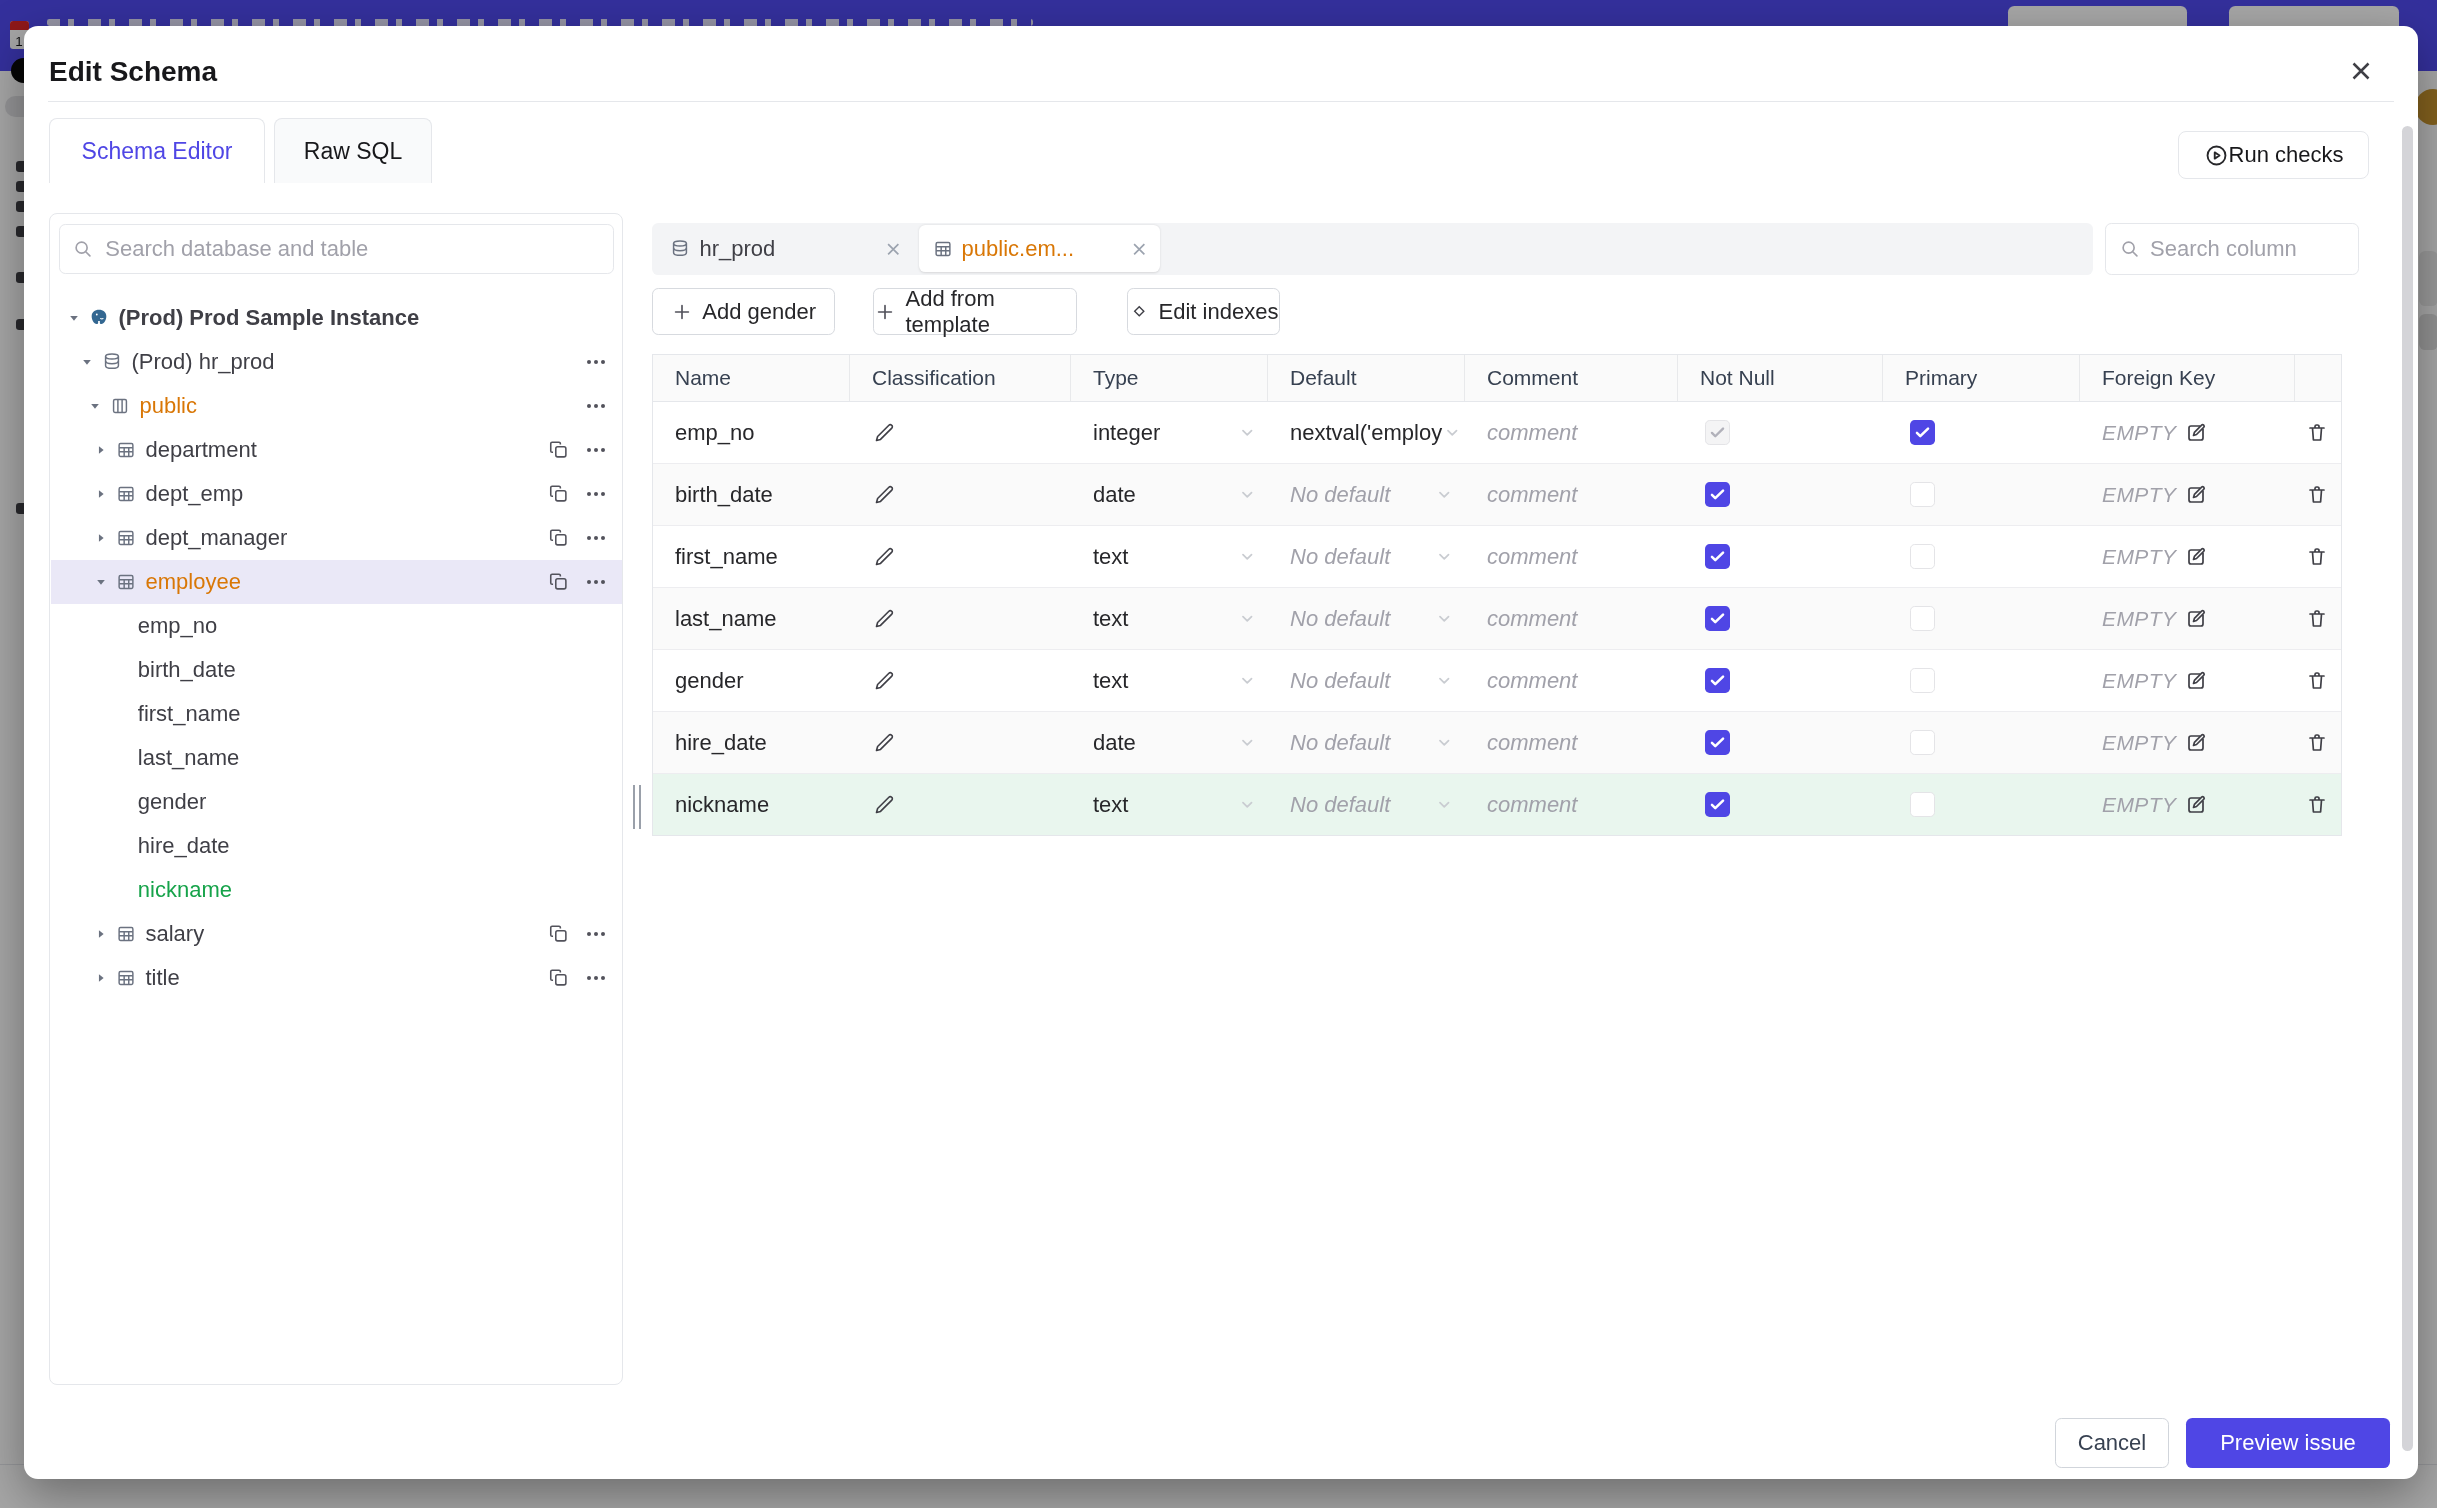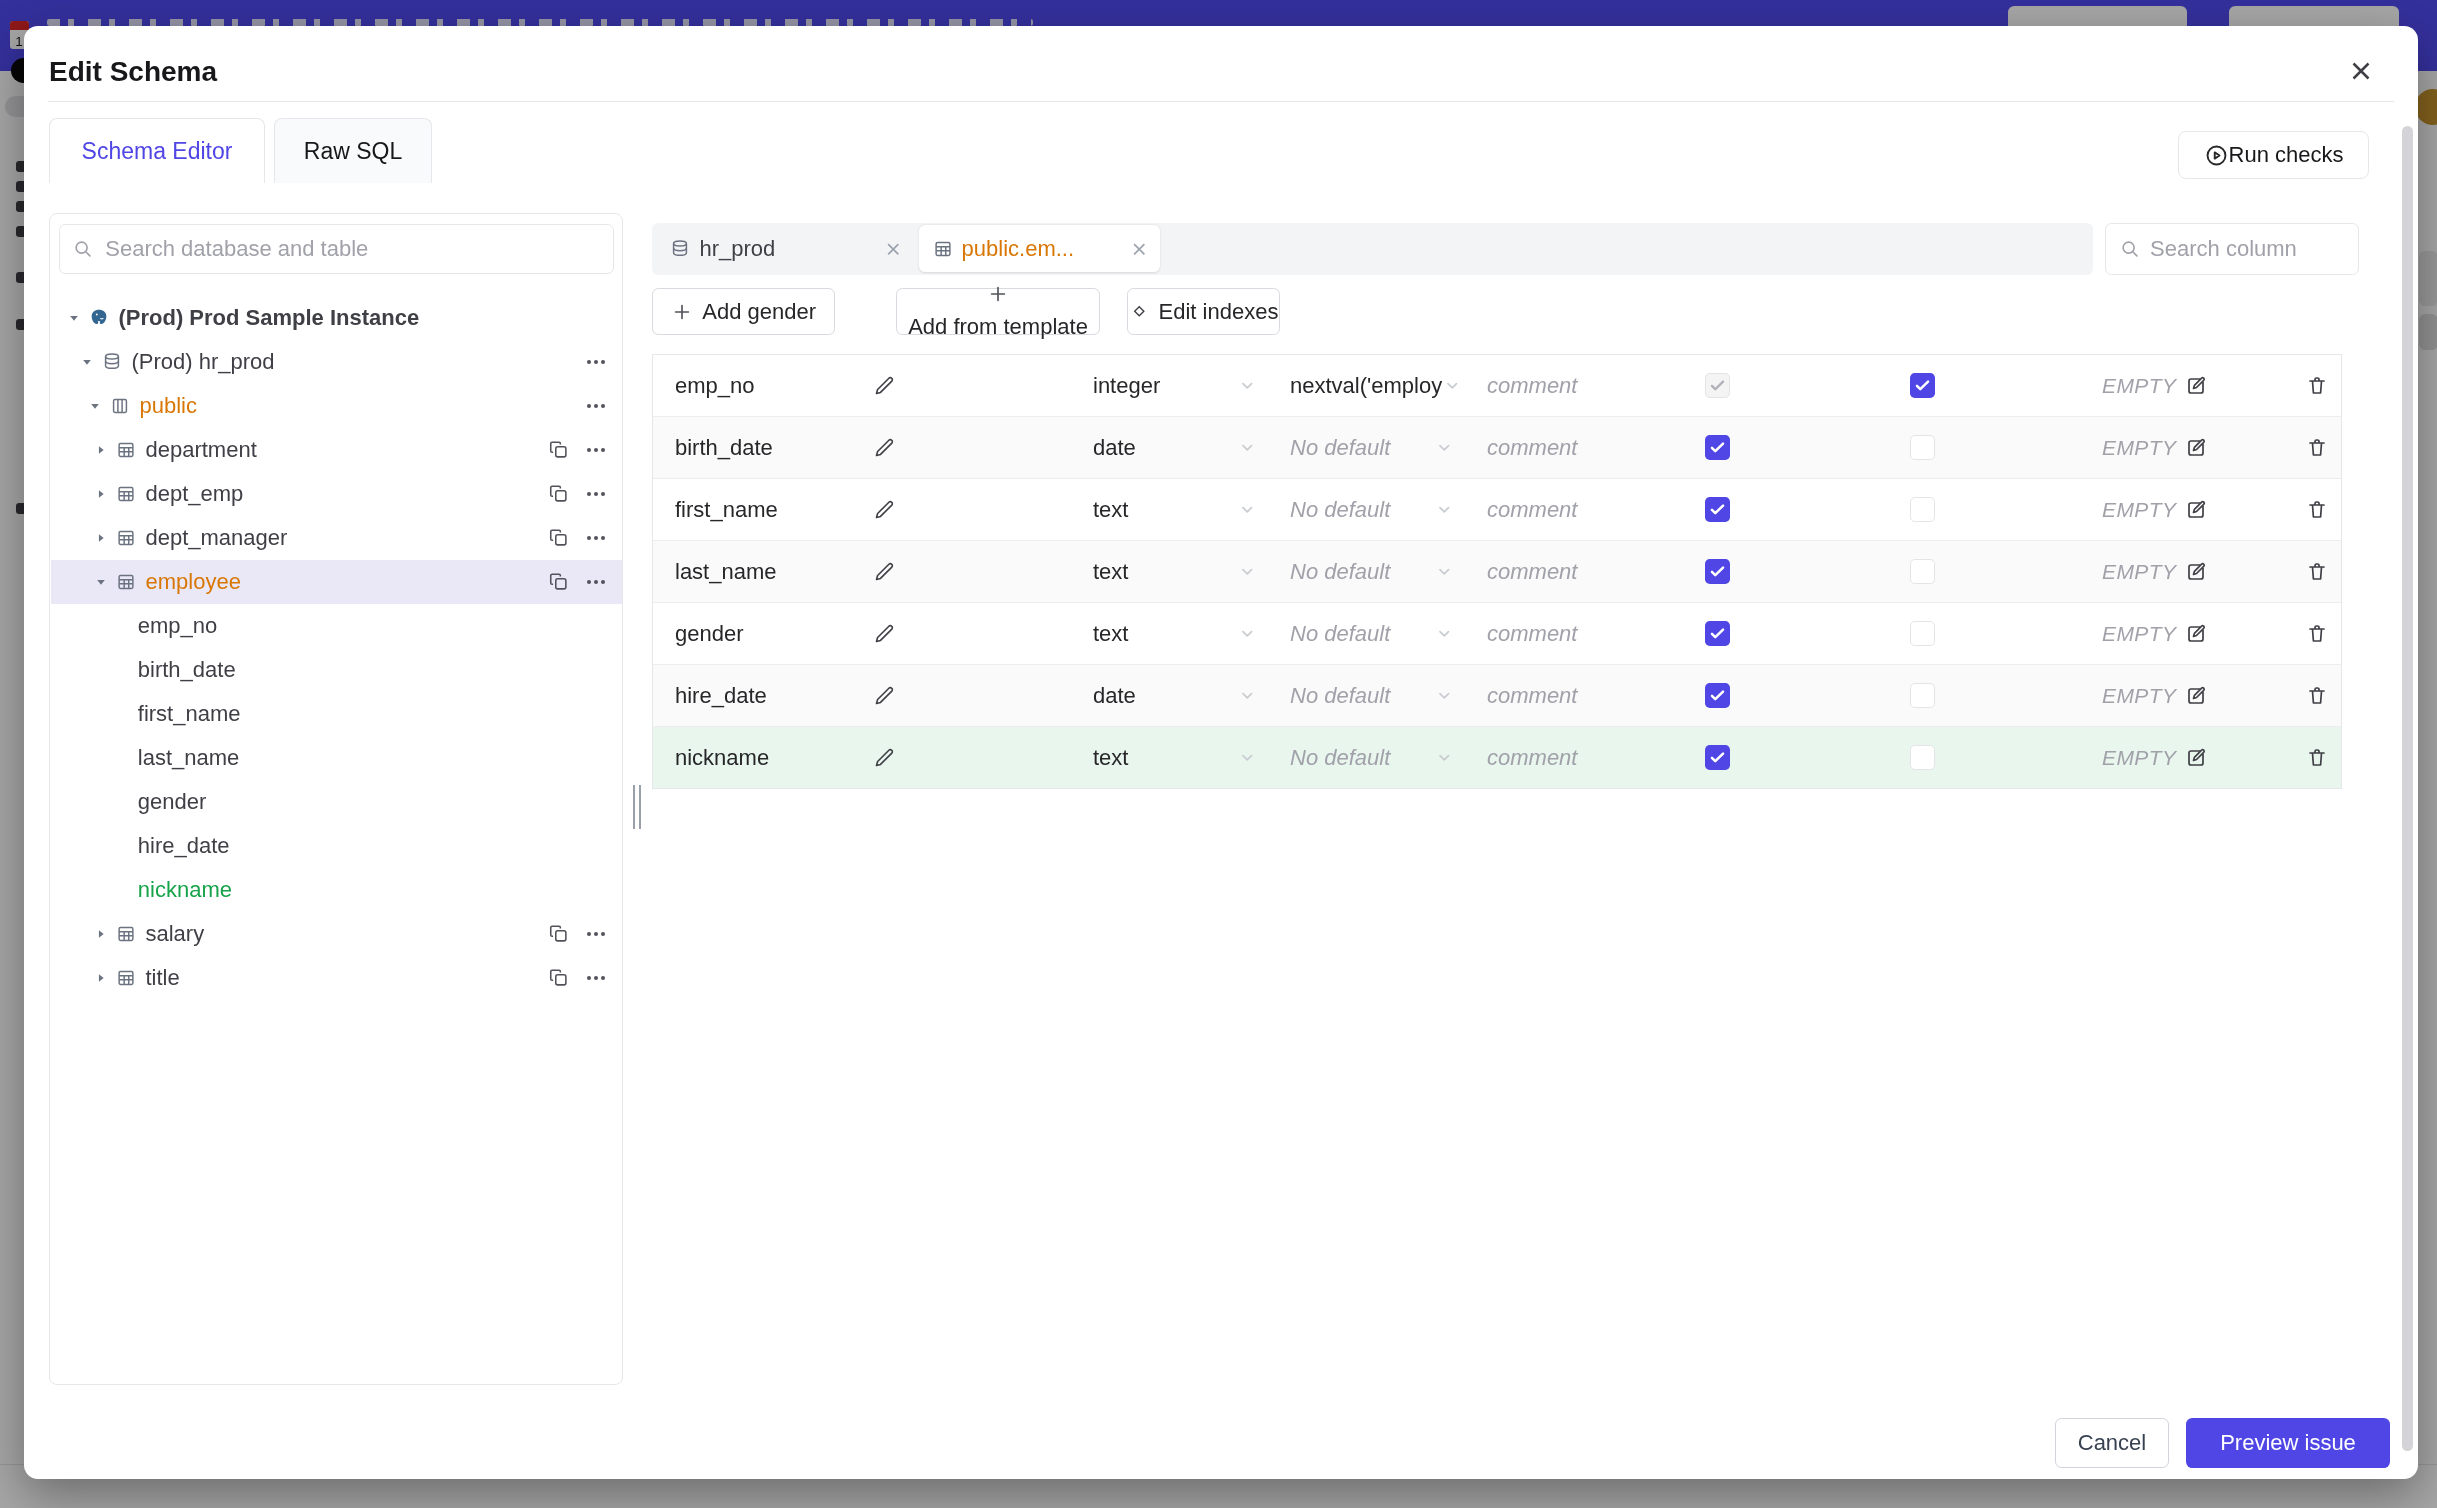--- a/index.html
+++ b/index.html
@@ -487,38 +487,49 @@
   </div>
 
   <div class="tool-btn" style="left:628px;width:183px;">
     <span class="ic">
         <svg width="22" height="22" viewBox="0 0 24 24" fill="none" stroke="#52525b" stroke-width="1.8" stroke-linecap="round">
           <path d="M12 5v14M5 12h14"></path>
         </svg>
       </span>
     <span>Add gender</span>
   </div>
-  <div class="tool-btn" style="left:872px;width:204px;flex-direction:column;">
+  <div class="tool-btn" style="left:849px;width:204px;">
     <span class="ic">
         <svg width="22" height="22" viewBox="0 0 24 24" fill="none" stroke="#52525b" stroke-width="1.8" stroke-linecap="round">
           <path d="M12 5v14M5 12h14"></path>
         </svg>
       </span>
     <span>Add from template</span>
   </div>
   <div class="tool-btn" style="left:1103px;width:153px;">
     <span class="ic">
         <svg width="20.5" height="20.5" viewBox="0 0 24 24" fill="none" stroke="#3f3f46" stroke-width="1.6">
           <rect x="8.2" y="8.2" width="7.6" height="7.6" transform="rotate(45 12 12)"></rect>
         </svg>
       </span>
     <span>Edit indexes</span>
   </div>
 
   <div class="schema-table">
+    <div class="t-head">
+      <div class="hc">Name</div>
+      <div class="hc">Classification</div>
+      <div class="hc">Type</div>
+      <div class="hc">Default</div>
+      <div class="hc">Comment</div>
+      <div class="hc">Not Null</div>
+      <div class="hc">Primary</div>
+      <div class="hc">Foreign Key</div>
+      <div class="hc"></div>
+    </div>
     <div id="tbody">
         <div class="t-row">
           <div class="tc">
             <span>emp_no</span>
           </div>
           <div class="tc iconbtn" style="justify-content: flex-start;">
             <span class="ic">
               <svg width="24" height="24" viewBox="0 0 24 24" fill="none" stroke="#3f3f46" stroke-width="1.6" stroke-linejoin="round">
                 <path d="M4.5 19.5l1.1-4L16.9 4.2a1.9 1.9 0 0 1 2.7 0l.2.2a1.9 1.9 0 0 1 0 2.7L8.5 18.4l-4 1.1z"></path>
               </svg>

